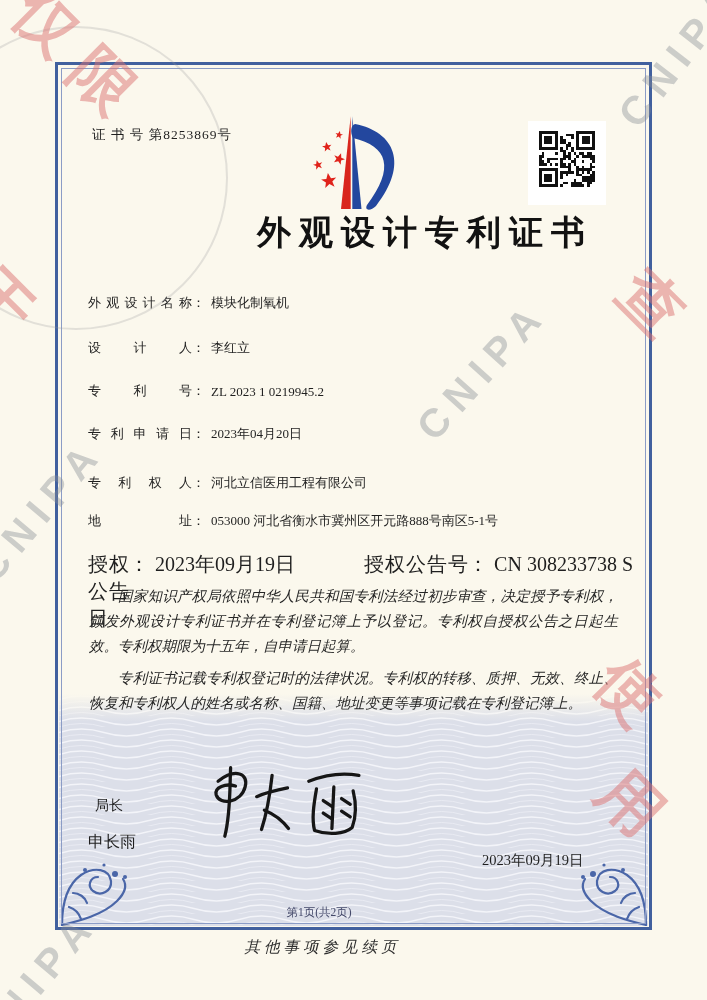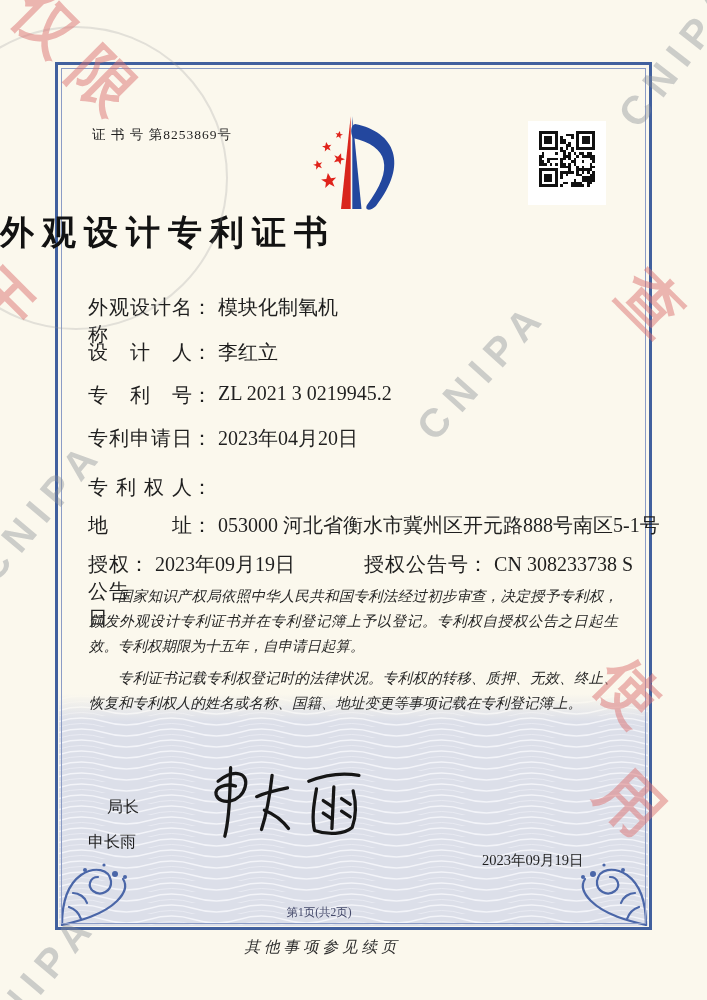--- a/index.html
+++ b/index.html
@@ -25,38 +25,38 @@
   .wm-gray{position:absolute;font-size:40px;line-height:1;font-weight:700;
     letter-spacing:10px;color:rgba(134,139,148,.40);
     font-family:"Liberation Sans","DejaVu Sans",sans-serif;}
   .wm-arc{position:absolute;left:-76px;top:26px;width:300px;height:300px;
     border:2px solid rgba(150,150,155,.25);border-radius:50%;}
   
   .cert-no{position:absolute;left:92px;top:126px;font-size:13.5px;letter-spacing:1px;z-index:4;}
   .logo{position:absolute;left:292px;top:112px;z-index:4;}
   .qr-wrap{position:absolute;left:528px;top:121px;width:78px;height:84px;background:#fff;z-index:4;
     display:flex;align-items:flex-start;justify-content:center;padding-top:10px;box-sizing:border-box;}
-  .doc-title{position:absolute;left:0;top:210px;width:593px;text-align:left;
+  .doc-title{position:absolute;left:0;top:210px;width:593px;text-align:right;
     font-size:34px;font-weight:700;letter-spacing:8px;color:#121212;z-index:4;}
   
   .fields{position:absolute;left:88px;top:294px;width:540px;z-index:4;}
-  .field-row{position:absolute;left:0;display:flex;align-items:flex-start;font-size:20px;}
+  .field-row{position:absolute;left:0;display:flex;align-items:flex-end;font-size:13px;}
   .field-label{display:inline-block;width:104px;text-align:justify;text-align-last:justify;}
   .field-colon{margin:0 2px 0 0;}
   .field-value{margin-left:4px;white-space:nowrap;}
   .grant-row{position:absolute;left:88px;top:551px;width:545px;display:flex;align-items:baseline;
     font-size:20px;z-index:4;}
   .grant-right{margin-left:69px;display:flex;align-items:baseline;}
   .grant-label2{display:inline-block;width:104px;text-align:justify;text-align-last:justify;}
   
   .body-text{position:absolute;left:89px;top:584px;width:529px;z-index:4;
     font-size:14.5px;line-height:1.72;text-align:justify;font-style:italic;color:#262626;}
   .body-text p{margin:0 0 7px 0;text-indent:2em;}
   
-  .sign-title{position:absolute;left:95px;top:797px;font-size:16px;z-index:4;margin-left:12px;}
+  .sign-title{position:absolute;left:95px;top:797px;font-size:14px;z-index:4;}
   .sign-name{position:absolute;left:88px;top:832px;font-size:16px;z-index:4;}
   .signature{position:absolute;left:196px;top:760px;z-index:4;}
   .sign-date{position:absolute;left:482px;top:851px;font-size:14.5px;z-index:4;}
   
   .page-info{position:absolute;left:0;top:905px;width:638px;text-align:center;
     font-size:11.5px;color:#44496a;z-index:4;}
   .footer-note{position:absolute;left:0;top:937px;width:645px;text-align:center;
     font-size:15.5px;font-style:italic;color:#2e2e2e;z-index:4;letter-spacing:4px;}
   .hidden-defs{position:absolute;width:0;height:0;overflow:hidden;}
 </style>
@@ -296,30 +296,31 @@
         <span class="field-value">模块化制氧机</span>
     </div>
     <div class="field-row" style="top:45px">
       <span class="field-label">设计人</span>
         <span class="field-colon">：</span>
         <span class="field-value">李红立</span>
     </div>
     <div class="field-row" style="top:88px">
       <span class="field-label">专利号</span>
         <span class="field-colon">：</span>
-        <span class="field-value">ZL 2021 3 0219945.2</span>
+        <span class="field-value">ZL 2023 1 0219945.2</span>
     </div>
     <div class="field-row" style="top:131px">
       <span class="field-label">专利申请日</span>
         <span class="field-colon">：</span>
         <span class="field-value">2023年04月20日</span>
     </div>
     <div class="field-row" style="top:180px">
       <span class="field-label">专利权人</span>
         <span class="field-colon">：</span>
+        <span class="field-value">河北立信医用工程有限公司</span>
     </div>
     <div class="field-row" style="top:218px">
       <span class="field-label">地址</span>
         <span class="field-colon">：</span>
         <span class="field-value">053000 河北省衡水市冀州区开元路888号南区5-1号</span>
     </div>
   </div>
 
   <div class="grant-row">
     <span class="field-label">授权公告日</span>

